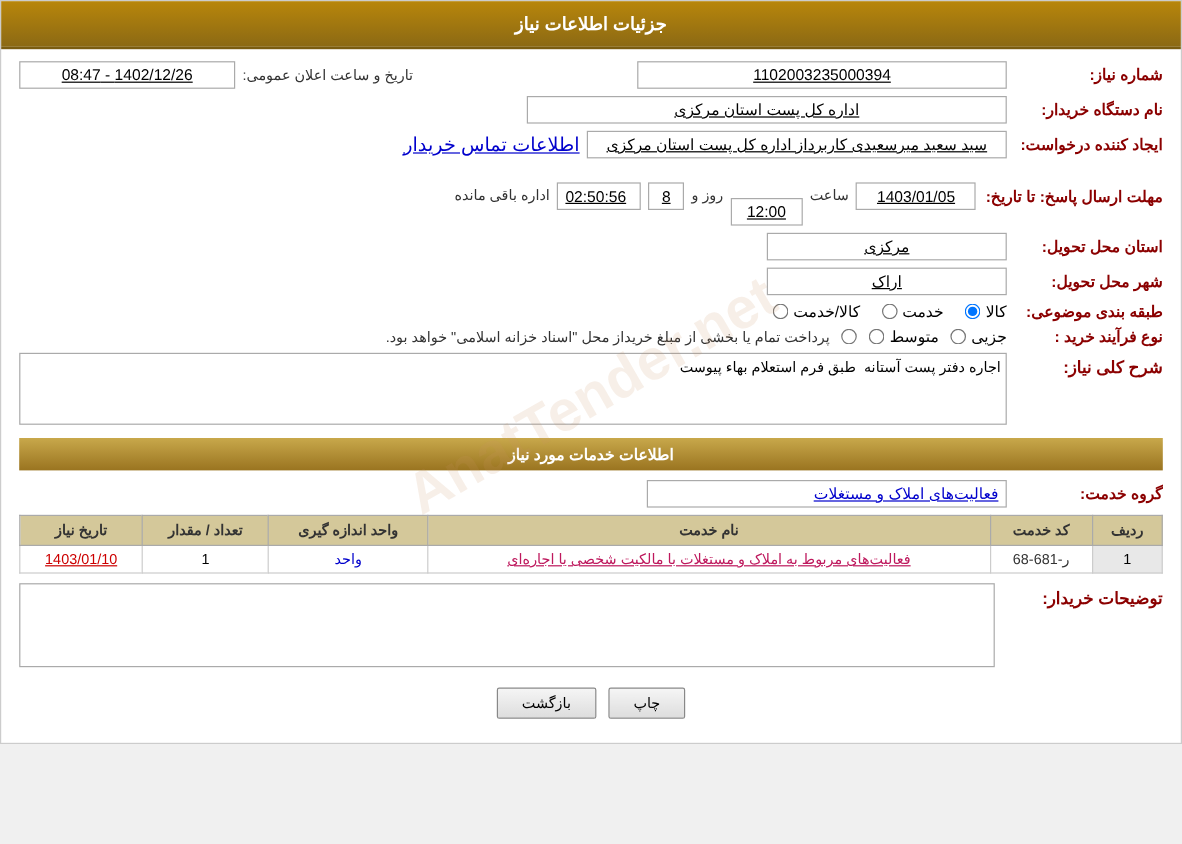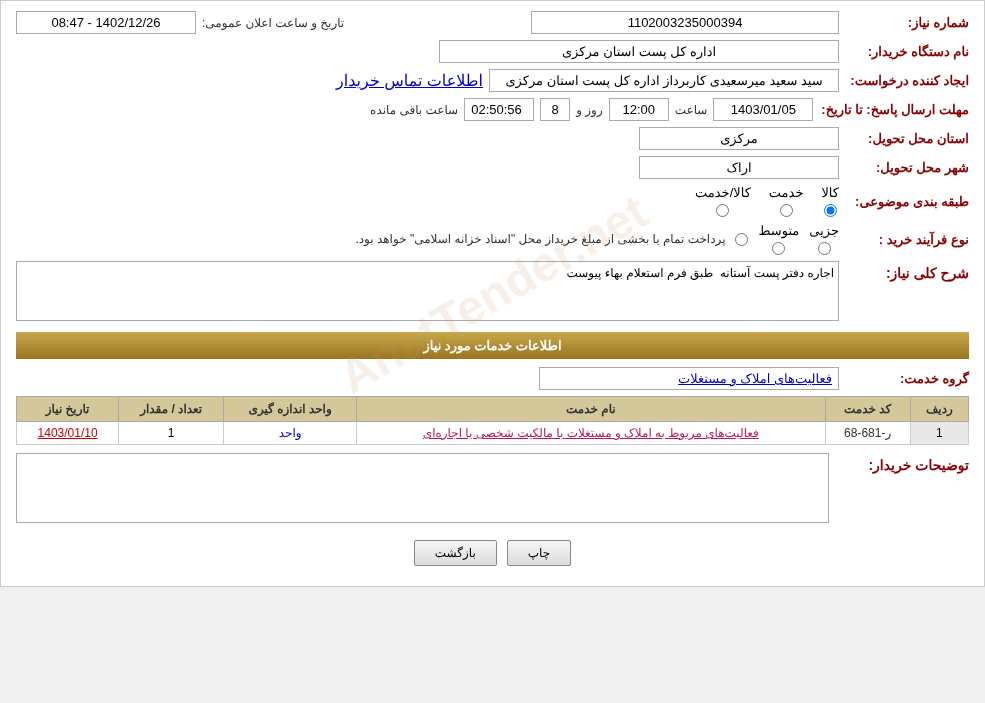--- a/index.html
+++ b/index.html
@@ -49,20 +49,21 @@
       text-align: right;
       padding-left: 8px;
       flex-shrink: 0;
     }
     .input-box {
       border: 1px solid #aaa;
       background: #fff;
       padding: 3px 6px;
       min-height: 22px;
       display: inline-block;
+      text-decoration: underline;
     }
     .input-wide {
       width: 308px;
     }
     .row-inline {
       display: flex;
       align-items: center;
       gap: 6px;
       flex: 1;
     }
@@ -78,21 +79,20 @@
     .radio-group {
       display: flex;
       gap: 18px;
       align-items: center;
       direction: rtl;
     }
     .radio-item {
       display: flex;
       align-items: center;
       gap: 4px;
-      flex-direction: column;
     }
     .textarea-box {
       width: 100%;
       height: 60px;
       border: 1px solid #aaa;
       resize: none;
       padding: 4px;
       font-family: Tahoma, Arial, sans-serif;
       font-size: 12px;
     }
@@ -170,20 +170,23 @@
     .warning-text {
       color: #333;
       font-size: 12px;
     }
   </style>
 </head>
 <body>
 
 <div class="page-wrapper">
 
+  <div class="header-bar">
+    <span>جزئیات اطلاعات نیاز</span>
+  </div>
 
   <div class="content watermark">
     <div class="watermark-text">AnatTender.net</div>
 
     <div class="form-row">
       <span class="form-label">شماره نیاز:</span>
       <div class="row-inline">
         <span class="input-box input-wide" style="min-width:200px;text-align:center;">1102003235000394</span>
         <span style="flex:1"></span>
         <span class="inline-label">تاریخ و ساعت اعلان عمومی:</span>
@@ -202,25 +205,25 @@
         <span class="input-box" style="min-width:350px;text-align:center;">سید سعید میرسعیدی کاربرداز اداره کل پست استان مرکزی</span>
         <span class="link-style" style="font-size:16px;">اطلاعات تماس خریدار</span>
       </div>
     </div>
 
     <div class="form-row">
       <span class="form-label">مهلت ارسال پاسخ: تا تاریخ:</span>
       <div class="row-inline">
         <span class="input-box" style="min-width:100px;text-align:center;">1403/01/05</span>
         <span class="inline-label">ساعت</span>
-        <span class="input-box" style="min-width:60px;text-align:center;">12:00</span>
+        <span class="input-box" style="min-width:60px;text-align:center;margin-top:27px;">12:00</span>
         <span class="inline-label">روز و</span>
         <span class="input-box" style="min-width:30px;text-align:center;">8</span>
         <span class="input-box" style="min-width:70px;text-align:left;">02:50:56</span>
-        <span class="inline-label">ساعت باقی مانده</span>
+        <span class="inline-label">اداره باقی مانده</span>
       </div>
     </div>
 
     <div class="form-row">
       <span class="form-label">استان محل تحویل:</span>
       <span class="input-box" style="min-width:200px;text-align:center;">مرکزی</span>
     </div>
 
     <div class="form-row">
       <span class="form-label">شهر محل تحویل:</span>

